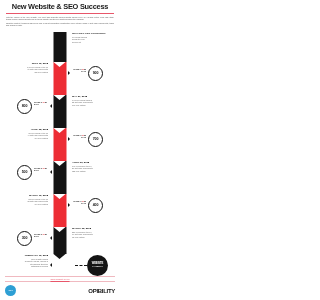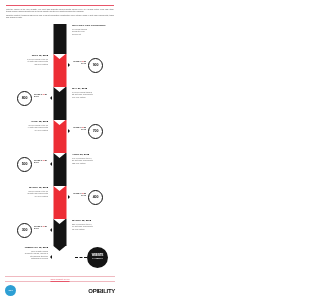--- a/index.html
+++ b/index.html
@@ -253,20 +253,21 @@
     color: #141414;
     letter-spacing: -0.3px;
   }
 </style>
 </head>
 <body>
 
 <div class="page">
 
   <div class="header">
+    <div class="title">New Website &amp; SEO Success</div>
     <div class="title-rule"></div>
     <div class="intro">
       <p>With the launch of the new website, our client saw dramatic improvements across every key search metric. This case study tracks organic ranking growth and keyword visibility month over month following the redesign.</p>
       <p>Targeted content, technical SEO fixes and a rebuilt information architecture drove steady gains in first page placements, traffic and qualified leads.</p>
     </div>
   </div>
 
   <div class="timeline">
 
     <div class="spine">

